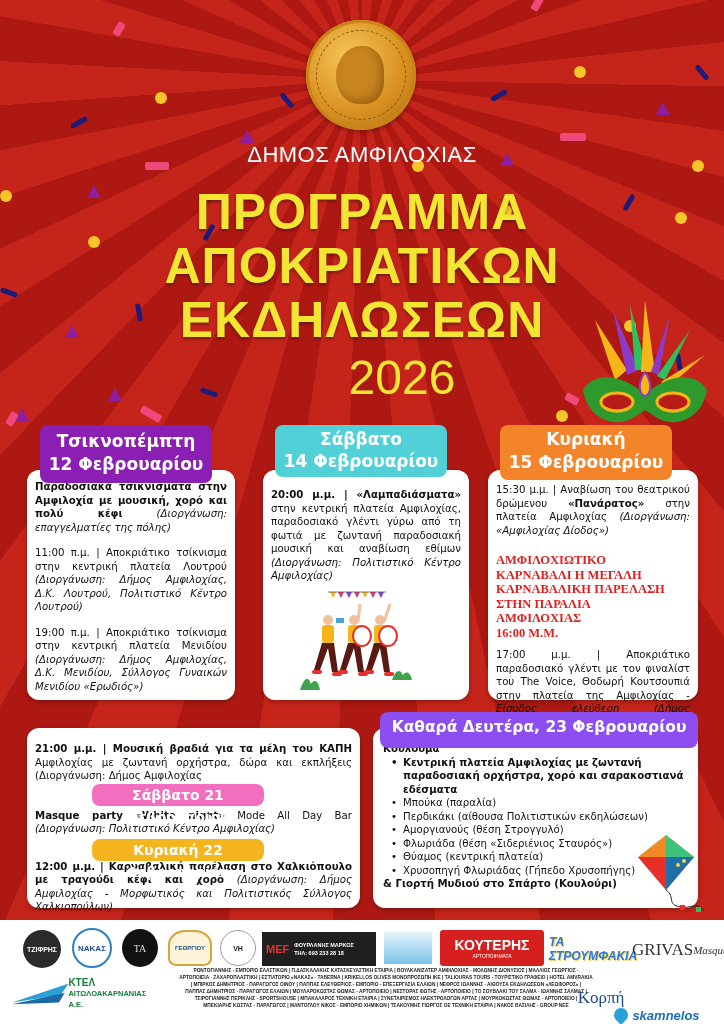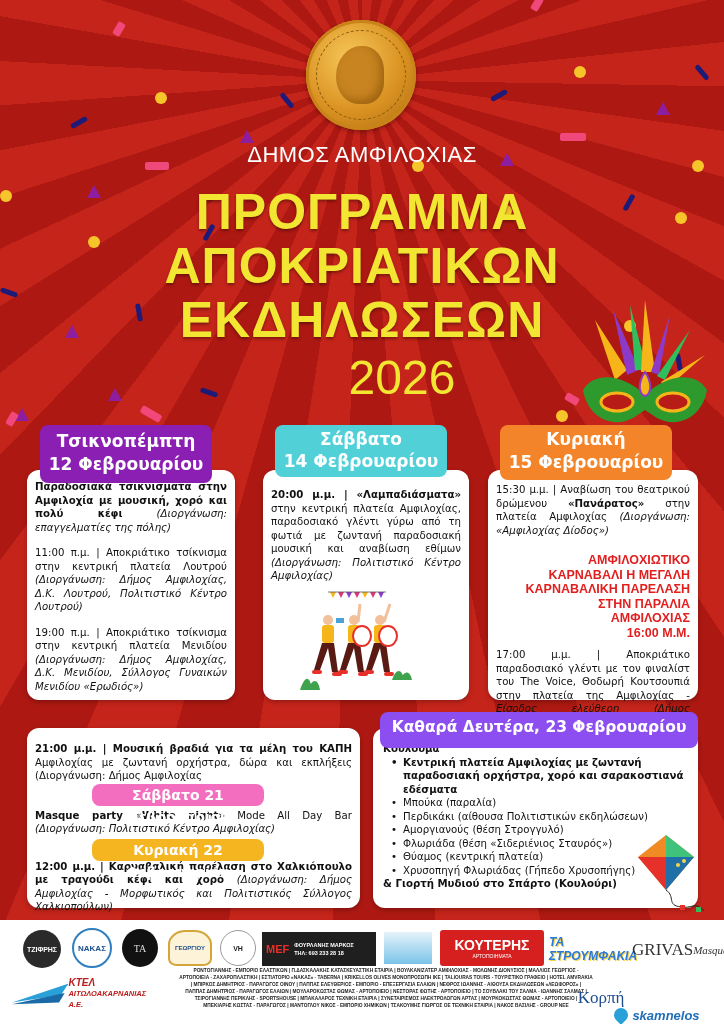--- a/index.html
+++ b/index.html
@@ -68,22 +68,22 @@
   
   .c1 { left: 27px; top: 470px; width: 208px; height: 230px; padding: 10px 8px 8px 8px; }
   .p1 { left: 40px; top: 425px; width: 172px; height: 58px; background: #8c1fb3; font-size: 17px; line-height: 23px; padding-top: 5px; }
   
   .c2 { left: 263px; top: 470px; width: 206px; height: 230px; padding: 18px 8px 8px 8px; }
   .p2 { left: 275px; top: 425px; width: 172px; height: 52px; background: #52d0d8; font-size: 17px; line-height: 22px; padding-top: 3px; }
   
   .c3 { left: 488px; top: 470px; width: 210px; height: 230px; padding: 13px 8px 8px 8px; }
   .p3 { left: 500px; top: 425px; width: 172px; height: 55px; background: #f4842a; font-size: 17px; line-height: 23px; padding-top: 3px; }
   .red-banner {
-    color: #e21f1f; font-weight: bold; text-align: right; font-size: 12.5px; line-height: 14.5px;
-    font-family: Liberation Sans, sans-serif; margin: 6px 0 8px 0;
+    color: #e21f1f; font-weight: bold; text-align: left; font-size: 12.5px; line-height: 14.5px;
+    font-family: Liberation Serif, serif; margin: 6px 0 8px 0;
   }
 
   
   .c4 { left: 27px; top: 728px; width: 333px; height: 180px; padding: 14px 8px 8px 8px; }
   .p4 { left: 78px; top: 712px; width: 218px; height: 27px; background: #2f8a3a; font-size: 16px; line-height: 27px; }
   .p5 { left: 92px; top: 784px; width: 172px; height: 22px; background: #f46ec0; font-size: 14px; line-height: 22px; }
   .p6 { left: 92px; top: 839px; width: 172px; height: 22px; background: #f5b521; font-size: 14px; line-height: 22px; }
   .c4 .ev { text-align: justify; margin-bottom: 0; }
   .c4 .gap1 { height: 26px; }
   .c4 .gap2 { height: 24px; }
@@ -370,21 +370,21 @@
   <div class="logo" style="left:640px;top:10px;width:80px;height:40px;color:#333;font-family:'Liberation Serif',serif;">
     <span style="font-size:17px;line-height:18px;">GRIVAS</span>
     <span style="font-size:11px;font-style:italic;">Masque</span>
   </div>
 
   <div class="logo" style="left:12px;top:56px;width:145px;height:34px;justify-content:flex-start;">
     <svg width="60" height="24" viewBox="0 0 60 24">
       <path d="M0 22 L60 2 L52 14 Z" fill="#2aa0d8"></path>
       <path d="M0 24 L56 12 L50 22 Z" fill="#1a6aa8"></path>
     </svg>
-    <span style="display:flex;flex-direction:column;color:#b91c1c;font-weight:bold;font-style:italic;line-height:11px;">
+    <span style="display:flex;flex-direction:column;color:#15803d;font-weight:bold;line-height:11px;">
       <span style="font-size:10px;">ΚΤΕΛ</span>
       <span style="font-size:7.5px;">ΑΙΤΩΛΟΑΚΑΡΝΑΝΙΑΣ Α.Ε.</span>
     </span>
   </div>
 
   <div class="sponsor-text">
     <div>ΡΟΝΤΟΓΙΑΝΝΗΣ - ΕΜΠΟΡΙΟ ΕΛΑΣΤΙΚΩΝ | Π.ΔΑΣΚΑΛΑΚΗΣ ΚΑΤΑΣΚΕΥΑΣΤΙΚΗ ΕΤΑΙΡΙΑ | ΒΟΥΛΚΑΝΙΖΑΤΕΡ ΑΜΦΙΛΟΧΙΑΣ - ΜΟΛΩΝΗΣ ΔΙΟΝΥΣΙΟΣ | ΜΑΛΛΙΟΣ ΓΕΩΡΓΙΟΣ -</div>
     <div>ΑΡΤΟΠΟΙΕΙΑ - ΖΑΧΑΡΟΠΛΑΣΤΙΚΗ | ΕΣΤΙΑΤΟΡΙΟ «ΝΑΚΑΣ» - TABERNA | KRIKELLOS OLIVES ΜΟΝΟΠΡΟΣΩΠΗ ΙΚΕ | TALIOURAS TOURS - ΤΟΥΡΙΣΤΙΚΟ ΓΡΑΦΕΙΟ | HOTEL AMVRAKIA</div>
     <div>| ΜΠΙΡΚΟΣ ΔΗΜΗΤΡΙΟΣ - ΠΑΡΑΓΩΓΟΣ ΟΙΝΟΥ | ΠΑΠΠΑΣ ΕΛΕΥΘΕΡΙΟΣ - ΕΜΠΟΡΙΟ - ΕΠΕΞΕΡΓΑΣΙΑ ΕΛΑΙΩΝ | ΝΕΦΡΟΣ ΙΩΑΝΝΗΣ - ΑΙΘΟΥΣΑ ΕΚΔΗΛΩΣΕΩΝ «ΛΕΩΦΟΡΟΣ» |</div>
     <div>ΠΑΠΠΑΣ ΔΗΜΗΤΡΙΟΣ - ΠΑΡΑΓΩΓΟΣ ΕΛΑΙΩΝ | ΜΟΥΛΑΡΟΚΩΣΤΑΣ ΘΩΜΑΣ - ΑΡΤΟΠΟΙΕΙΟ | ΝΕΣΤΟΡΑΣ ΦΩΤΗΣ - ΑΡΤΟΠΟΙΕΙΟ | ΤΟ ΣΟΥΒΛΑΚΙ ΤΟΥ ΣΑΛΜΑ - ΙΩΑΝΝΗΣ ΣΑΛΜΑΣ |</div>

